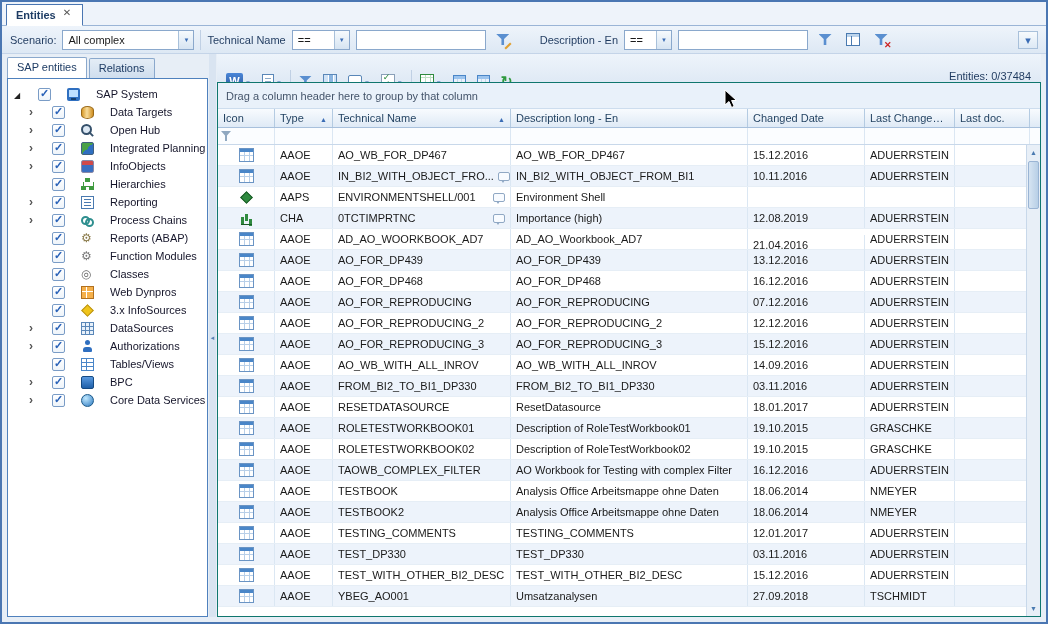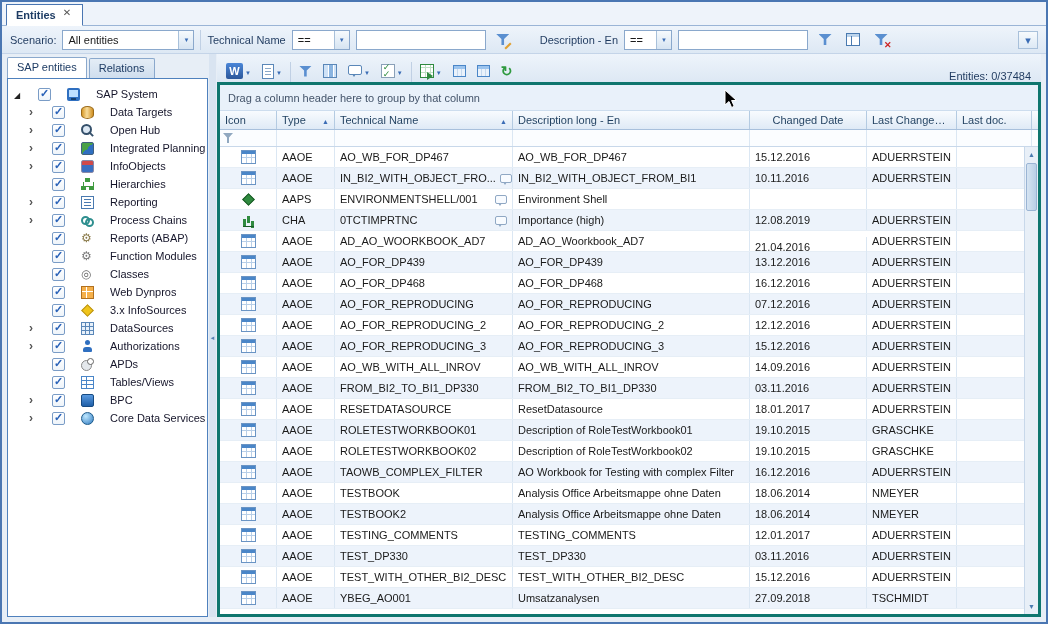--- a/index.html
+++ b/index.html
@@ -91,42 +91,42 @@
   .ti.tables-views::after{top:0;bottom:0;left:4px;width:1px;background:#4a86c8}
   .ti.bpc{background:linear-gradient(#5a9ae0,#1f5fa8);border-radius:2px;border:1px solid #164a82}
   .ti.core-data-services{background:radial-gradient(circle at 35% 30%,#bfe8ff,#2f7ac0);border-radius:50%;border:1px solid #1c5a8a}
 
   
   .splitter{position:absolute;left:207px;top:52px;width:7px;bottom:5px;background:#d9e4f1;display:flex;align-items:center;justify-content:center}
   .splitter .sarrow::before{content:"◄";font-size:6px;color:#5a82b4}
 
   
   .main{position:absolute;left:215px;top:52px;right:5px;bottom:5px}
-  .mtoolbar{height:28px;display:flex;align-items:flex-end;gap:5px;padding:0 6px;background:linear-gradient(#eef4fb,#dde8f4)}
+  .mtoolbar{height:28px;display:flex;align-items:flex-start;gap:5px;padding:16px 6px;background:linear-gradient(#eef4fb,#dde8f4)}
   .tbtn{height:22px;display:flex;align-items:center;gap:2px;padding:0 3px}
   .caret::before{content:"▼";font-size:6px;color:#3a6cb5}
   .count{margin-left:auto;color:#1f3a5f;padding-right:4px;white-space:nowrap}
   .ico.word{width:17px;height:16px;background:linear-gradient(#4a86d8,#2b579a);border-radius:2px;color:#fff;text-align:center}
   .ico.word::before{content:"W";font-size:11px;font-weight:bold;line-height:16px}
   .ico.doc{width:12px;height:15px;background:#fff;border:1px solid #5a87b8}
   .ico.doc::before{content:"";position:absolute;left:2px;top:3px;right:2px;height:1px;background:#8aa8c8;box-shadow:0 3px 0 #8aa8c8,0 6px 0 #8aa8c8}
   .ico.cols{width:14px;height:14px;border:1px solid #5a87b8;background:linear-gradient(90deg,#cfe2f6 0 4px,#fff 4px 5px,#8ab4e0 5px 9px,#fff 9px 10px,#cfe2f6 10px)}
   .ico.bubble2{width:14px;height:10px;border:1px solid #5a87b8;border-radius:2px;background:#fff;margin-top:-3px}
   .ico.bubble2::after{content:"";position:absolute;left:3px;bottom:-5px;border:2px solid rgba(0,0,0,0);border-top:3px solid #5a87b8}
   .ico.checklist{width:14px;height:14px;border:1px solid #8aa0b8;background:#fff;color:#2a8a3a}
   .ico.checklist::before{content:"✓";position:absolute;left:1px;top:-3px;font-size:9px}
   .ico.checklist::after{content:"✓";position:absolute;left:1px;bottom:-2px;font-size:9px}
   .ico.excel{width:14px;height:14px;border:1px solid #2f8a3f;background:repeating-linear-gradient(0deg,rgba(0,0,0,0) 0 4px,#bfe0c4 4px 5px),repeating-linear-gradient(90deg,rgba(0,0,0,0) 0 4px,#bfe0c4 4px 5px),#fff}
   .ico.excel::after{content:"";position:absolute;right:-4px;bottom:-3px;border:4px solid rgba(0,0,0,0);border-left:6px solid #2f8a3f}
   .ico.tableb{width:13px;height:12px;border:1px solid #4a86c8;background:linear-gradient(#9cc4ee 0 3px,rgba(0,0,0,0) 3px),repeating-linear-gradient(90deg,rgba(0,0,0,0) 0 3px,#c4d8ee 3px 4px),#eaf2fb}
   .ico.refresh{width:14px;height:16px;color:#2f9a3f}
   .ico.refresh::before{content:"↻";font-size:14px;font-weight:bold;line-height:16px}
 
   
-  .gridbox{position:absolute;top:28px;left:0;right:0;bottom:0;border:3px solid #0f766e;background:#fff;display:flex;flex-direction:column;overflow:hidden}
+  .gridbox{position:absolute;top:28px;left:0;right:0;bottom:0;border:1px solid #0f766e;background:#fff;display:flex;flex-direction:column;overflow:hidden}
   .groupbar{height:26px;flex:0 0 26px;background:#e9f1fa;border-bottom:1px solid #cdddee;display:flex;align-items:center;padding-left:8px;color:#44546a}
   .ghead{display:flex;height:19px;flex:0 0 19px;background:linear-gradient(#f8fbfe,#dfeaf6);border-bottom:1px solid #a8c0dc;color:#1f3f5f}
   .hc{border-right:1px solid #b4cbe2;display:flex;align-items:center;padding:0 5px;overflow:hidden;white-space:nowrap;flex:0 0 auto}
   .hlbl{overflow:hidden;text-overflow:ellipsis}
   .sort{margin-left:auto;padding-left:3px}
   .sort::before{content:"▲";font-size:7px;color:#3a6cb5}
   .gfilter{display:flex;height:17px;flex:0 0 17px;background:#fbfdff;border-bottom:1px solid #c8d8ea}
   .fc{border-right:1px solid #dbe7f3;display:flex;align-items:center;flex:0 0 auto}
   .pinf{position:relative;width:10px;height:10px;margin-left:3px}
   .pinf::before{content:"";position:absolute;inset:0;background:#90a8c0;clip-path:polygon(0 0,100% 0,60% 45%,60% 100%,40% 100%,40% 45%)}
@@ -165,21 +165,21 @@
   <div class="tabbar">
     <div class="tab">
       <span>Entities</span>
       <span class="close-x"></span>
     </div>
   </div>
 
   <div class="filterbar">
     <span class="flabel">Scenario:</span>
     <span class="combo scen">
-      <span class="cval">All entities</span>
+      <span class="cval">All complex</span>
       <span class="dd"></span>
     </span>
     <span class="vsep"></span>
     <span class="flabel">Technical Name</span>
     <span class="combo op1">
       <span class="cval">==</span>
       <span class="dd"></span>
     </span>
     <input class="tinput" value="" style="">
     <span class="fbtn">
@@ -298,26 +298,20 @@
         </div>
         <div class="trow">
           <span class="exp coll"></span>
           <span class="cb checked"></span>
           <span class="ti authorizations"></span>
           <span class="tlabel">Authorizations</span>
         </div>
         <div class="trow">
           <span class="exp"></span>
           <span class="cb checked"></span>
-          <span class="ti apds"></span>
-          <span class="tlabel">APDs</span>
-        </div>
-        <div class="trow">
-          <span class="exp"></span>
-          <span class="cb checked"></span>
           <span class="ti tables-views"></span>
           <span class="tlabel">Tables/Views</span>
         </div>
         <div class="trow">
           <span class="exp coll"></span>
           <span class="cb checked"></span>
           <span class="ti bpc"></span>
           <span class="tlabel">BPC</span>
         </div>
         <div class="trow">
@@ -387,21 +381,21 @@
             <span class="hlbl">Type</span>
             <span class="sort"></span>
           </div>
           <div class="hc" style="width: 178px;">
             <span class="hlbl">Technical Name</span>
             <span class="sort"></span>
           </div>
           <div class="hc" style="width: 237px;">
             <span class="hlbl">Description long - En</span>
           </div>
-          <div class="hc" style="width: 117px; justify-content: center;">
+          <div class="hc" style="width: 117px;">
             <span class="hlbl">Changed Date</span>
           </div>
           <div class="hc" style="width: 90px;">
             <span class="hlbl">Last Changed By</span>
           </div>
           <div class="hc" style="width: 75px;">
             <span class="hlbl">Last doc.</span>
           </div>
         </div>
       <div class="gfilter">

